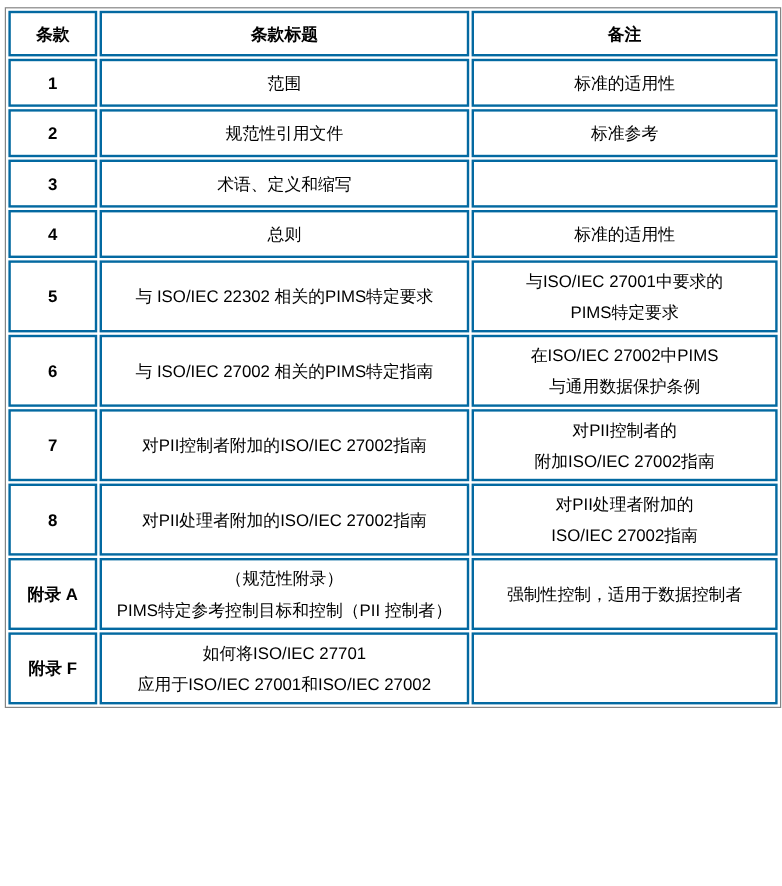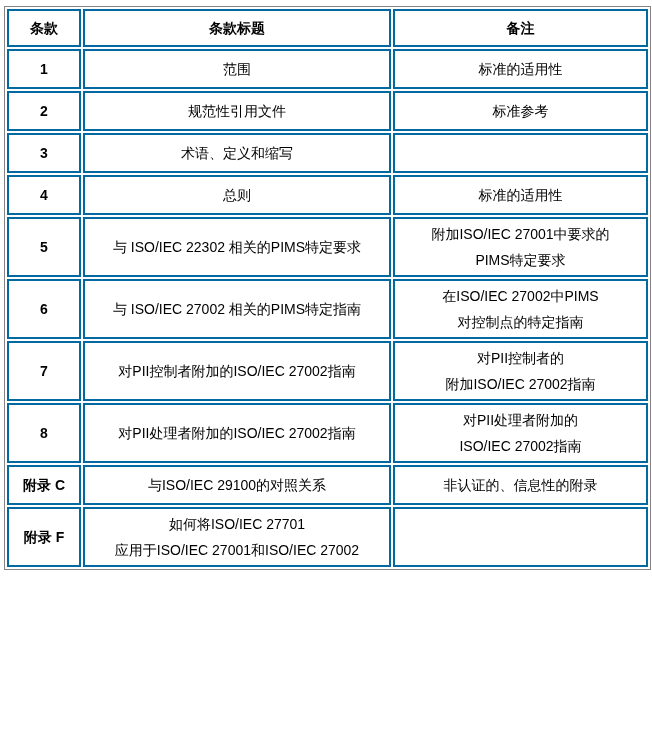--- a/index.html
+++ b/index.html
@@ -100,32 +100,32 @@
           <td class="col-note">
             <div class="cell-line">标准的适用性</div>
           </td>
         </tr>
         <tr>
           <td class="col-clause">5</td>
           <td class="col-title">
             <div class="cell-line">与 ISO/IEC 22302 相关的PIMS特定要求</div>
           </td>
           <td class="col-note">
-            <div class="cell-line">附加ISO/IEC 27001中要求的</div>
+            <div class="cell-line">与ISO/IEC 27001中要求的</div>
             <div class="cell-line">PIMS特定要求</div>
           </td>
         </tr>
         <tr>
           <td class="col-clause">6</td>
           <td class="col-title">
             <div class="cell-line">与 ISO/IEC 27002 相关的PIMS特定指南</div>
           </td>
           <td class="col-note">
             <div class="cell-line">在ISO/IEC 27002中PIMS</div>
-            <div class="cell-line">对控制点的特定指南</div>
+            <div class="cell-line">与通用数据保护条例</div>
           </td>
         </tr>
         <tr>
           <td class="col-clause">7</td>
           <td class="col-title">
             <div class="cell-line">对PII控制者附加的ISO/IEC 27002指南</div>
           </td>
           <td class="col-note">
             <div class="cell-line">对PII控制者的</div>
             <div class="cell-line">附加ISO/IEC 27002指南</div>
@@ -135,26 +135,27 @@
           <td class="col-clause">8</td>
           <td class="col-title">
             <div class="cell-line">对PII处理者附加的ISO/IEC 27002指南</div>
           </td>
           <td class="col-note">
             <div class="cell-line">对PII处理者附加的</div>
             <div class="cell-line">ISO/IEC 27002指南</div>
           </td>
         </tr>
         <tr>
-          <td class="col-clause">附录 C</td>
+          <td class="col-clause">附录 A</td>
           <td class="col-title">
-            <div class="cell-line">与ISO/IEC 29100的对照关系</div>
+            <div class="cell-line">（规范性附录）</div>
+            <div class="cell-line">PIMS特定参考控制目标和控制（PII 控制者）</div>
           </td>
           <td class="col-note">
-            <div class="cell-line">非认证的、信息性的附录</div>
+            <div class="cell-line">强制性控制，适用于数据控制者</div>
           </td>
         </tr>
         <tr>
           <td class="col-clause">附录 F</td>
           <td class="col-title">
             <div class="cell-line">如何将ISO/IEC 27701</div>
             <div class="cell-line">应用于ISO/IEC 27001和ISO/IEC 27002</div>
           </td>
           <td class="col-note"></td>
         </tr>

